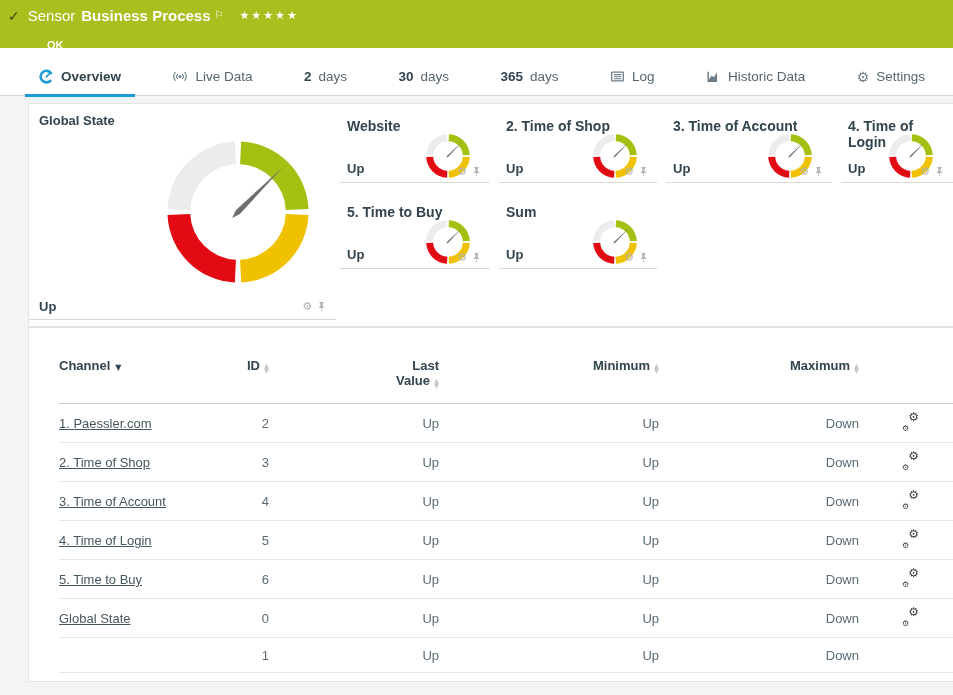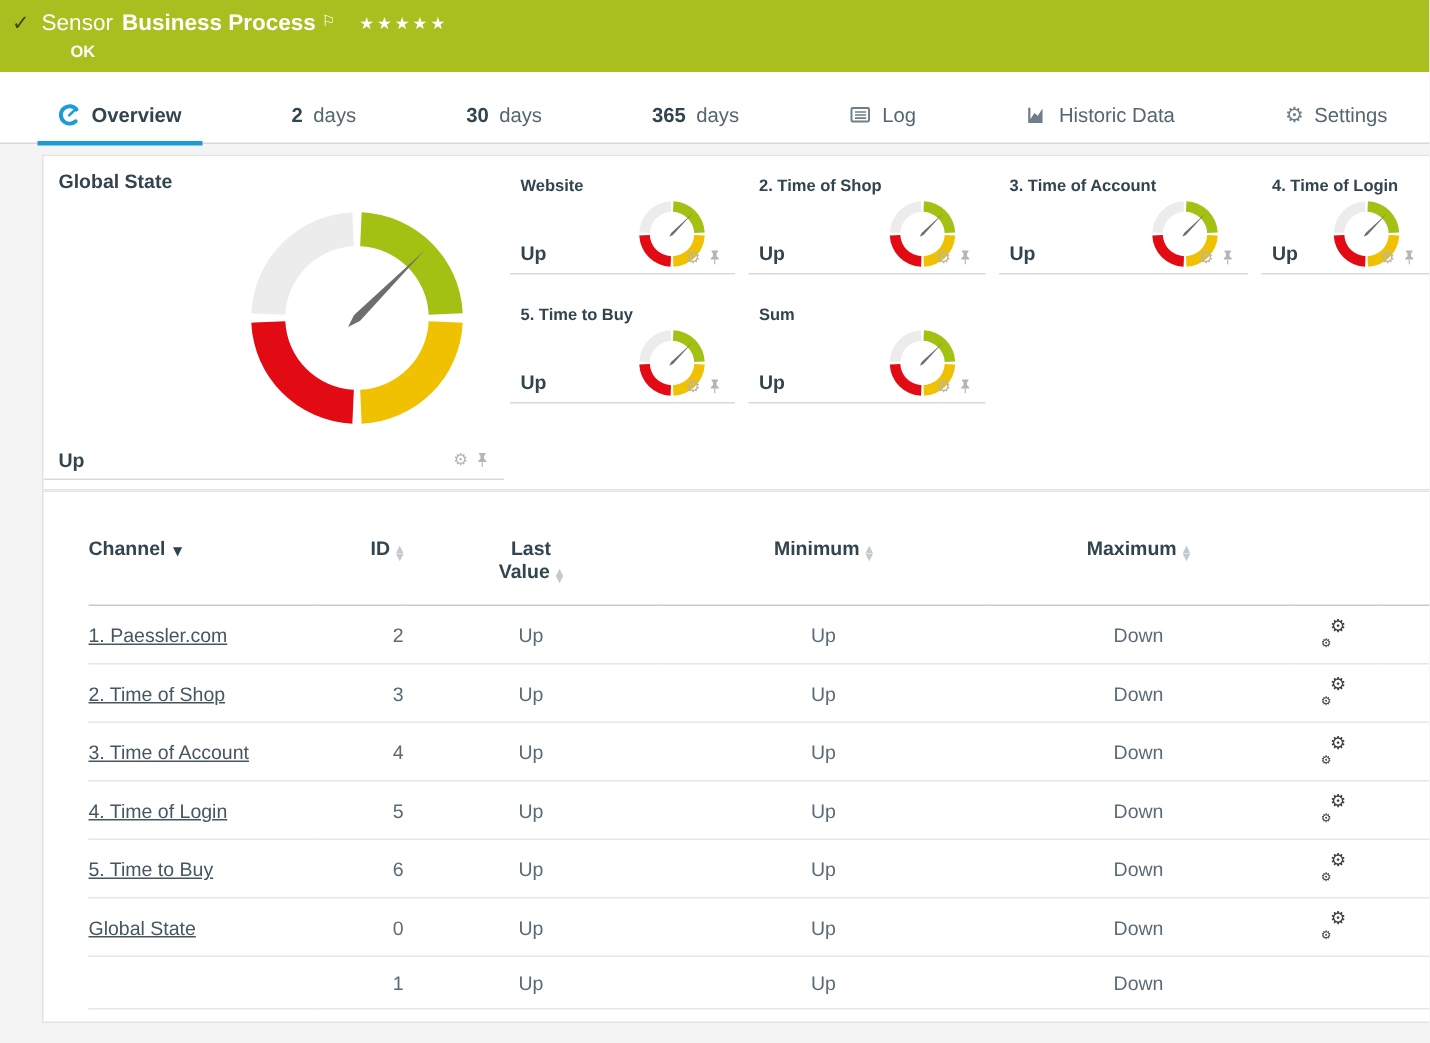--- a/index.html
+++ b/index.html
@@ -13,21 +13,21 @@
     font-family:"Liberation Sans",sans-serif;-webkit-font-smoothing:antialiased;
   }
   
   .titlebar{height:48px;background:var(--green);color:#fff;padding:5px 10px 0 8px;}
   .tb-line1{display:flex;align-items:center;font-size:15px;line-height:20px;}
   .tb-check{color:#3c4412;font-weight:bold;font-size:14px;font-family:"DejaVu Sans",sans-serif;}
   .tb-type{margin-left:8px;}
   .tb-title{font-weight:bold;margin-left:6px;}
   .tb-flag{font-size:10px;margin-left:4px;align-self:flex-start;font-family:"DejaVu Sans",sans-serif;cursor:pointer;}
   .tb-stars{font-size:11px;letter-spacing:2px;margin-left:16px;align-self:flex-start;margin-top:1px;font-family:"DejaVu Sans",sans-serif;cursor:pointer;}
-  .tb-status{font-size:11px;font-weight:bold;margin:3px 0 0 39px;}
+  .tb-status{font-size:11px;font-weight:bold;margin:13px 0 0 39px;}
   
   .tabzone{background:#fff;padding-top:11px;}
   .tabbar{display:flex;align-items:stretch;height:37px;border-bottom:1px solid #d6d6d6;padding:0 14px 0 25px;justify-content:space-between;}
   .tab{display:flex;align-items:center;gap:7px;padding:0 14px;font-size:13.5px;color:#56666f;text-decoration:none;border-bottom:3px solid transparent;margin-bottom:-2px;cursor:pointer;white-space:nowrap;}
   .tab.active{color:var(--dark);font-weight:bold;border-bottom-color:var(--accent);}
   .tab-num{font-weight:bold;color:var(--dark);}
   .tab-ic{display:flex;align-items:center;}
   .gear-glyph{font-family:"DejaVu Sans",sans-serif;font-size:14px;color:var(--icongray);}
   
   .content{padding:7px 0 0 28px;background:var(--pagebg);}
@@ -38,30 +38,30 @@
   .p-title{font-weight:bold;color:var(--dark);font-size:13px;}
   .gauge-lg{width:168px;margin:0 10px 0 auto;}
   .gauge-lg svg,.gauge-sm svg{width:100%;display:block;}
   .p-footer{margin-top:auto;display:flex;align-items:center;justify-content:space-between;padding:0 6px 5px 0;}
   .p-status{font-weight:bold;color:var(--dark);font-size:13px;}
   .p-icons{color:var(--muted);display:flex;gap:5px;align-items:center;}
   .ic-gear{font-family:"DejaVu Sans",sans-serif;font-size:11px;cursor:pointer;}
   .ic-pin{cursor:pointer;display:flex;}
   .mini-grid{flex:1;display:grid;grid-template-columns:150px 158px 166px minmax(110px,1fr);grid-auto-rows:72px;column-gap:9px;row-gap:14px;padding-top:7px;}
   .panel.mini{position:relative;padding:7px 0 0 7px;}
-  .mini .p-title{font-size:11px;}
+  .mini .p-title{font-size:14px;}
   .gauge-sm{width:52px;position:absolute;right:16px;top:19px;}
   .mini .p-status{position:absolute;left:7px;bottom:6px;}
   .mini .p-icons{position:absolute;right:9px;bottom:4px;}
   
   .table-card{height:355px;padding:18px 0 0 30px;}
   table{border-collapse:collapse;width:100%;font-size:13px;color:var(--mid);table-layout:fixed;}
   th{font-weight:bold;color:var(--dark);padding:12px 0 14px;vertical-align:top;border-bottom:1px solid #c9c9c9;cursor:pointer;}
   td{border-bottom:1px solid #e6e6e6;padding:10px 0 9px;}
-  .c-left{text-align:left;} .c-right{text-align:right;} .c-center{text-align:center;}
+  .c-left{text-align:left;} .c-right{text-align:right;} .c-center{text-align:right;}
   td.c-channel{color:#46565f;}
   td.c-channel span{cursor:pointer;text-decoration:underline;}
   .sort{display:inline-flex;flex-direction:column;font-size:6.5px;line-height:5px;color:#c2cad0;margin-left:4px;vertical-align:2px;font-family:"DejaVu Sans",sans-serif;}
   .sort-active{font-size:8px;color:var(--dark);margin-left:5px;font-family:"DejaVu Sans",sans-serif;}
   .chgear{position:relative;display:inline-block;width:17px;height:16px;color:#3f3f3f;cursor:pointer;font-family:"DejaVu Sans",sans-serif;}
   .chgear .g-big{position:absolute;right:0;top:-4px;font-size:12px;}
   .chgear .g-small{position:absolute;left:0;bottom:-3px;font-size:8px;}
 </style>
 </head>
 <body>
@@ -80,20 +80,29 @@
 <div class="tabzone">
   <nav class="tabbar">
       <a class="tab active">
         <span class="tab-ic">
           <svg viewBox="0 0 16 16" width="15" height="15">
             <path d="M12.2 12.6 A6.2 6.2 0 1 1 12.8 4.3" fill="none" stroke="#1d9bd7" stroke-width="2.8" stroke-linecap="round"></path>
             <path d="M7.6 8.4 L12.4 3.8" stroke="#1d9bd7" stroke-width="1.8" stroke-linecap="round"></path>
           </svg>
         </span>
         <span class="tab-label">Overview</span>
+      </a>
+      <a class="tab">
+        <span class="tab-ic">
+          <svg viewBox="0 0 18 14" width="16" height="13">
+            <circle cx="9" cy="7" r="1.7" fill="#6f7e88"></circle>
+            <path d="M6.2 4.5a4 4 0 0 0 0 5M3.6 2.5a7.5 7.5 0 0 0 0 9M11.8 4.5a4 4 0 0 1 0 5M14.4 2.5a7.5 7.5 0 0 1 0 9" fill="none" stroke="#6f7e88" stroke-width="1.3" stroke-linecap="round"></path>
+          </svg>
+        </span>
+        <span class="tab-label">Live Data</span>
       </a>
       <a class="tab">
         <span class="tab-num">2</span>
         <span class="tab-label">days</span>
       </a>
       <a class="tab">
         <span class="tab-num">30</span>
         <span class="tab-label">days</span>
       </a>
       <a class="tab">

